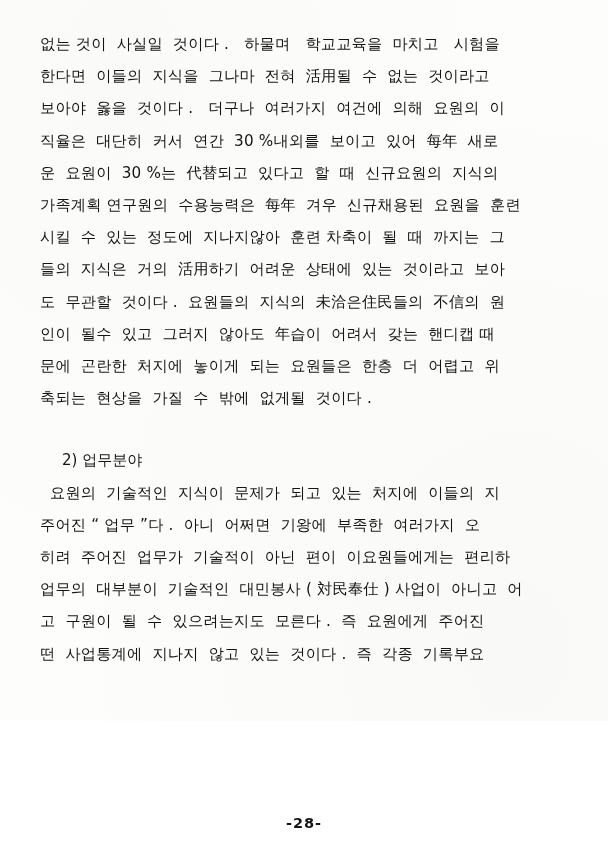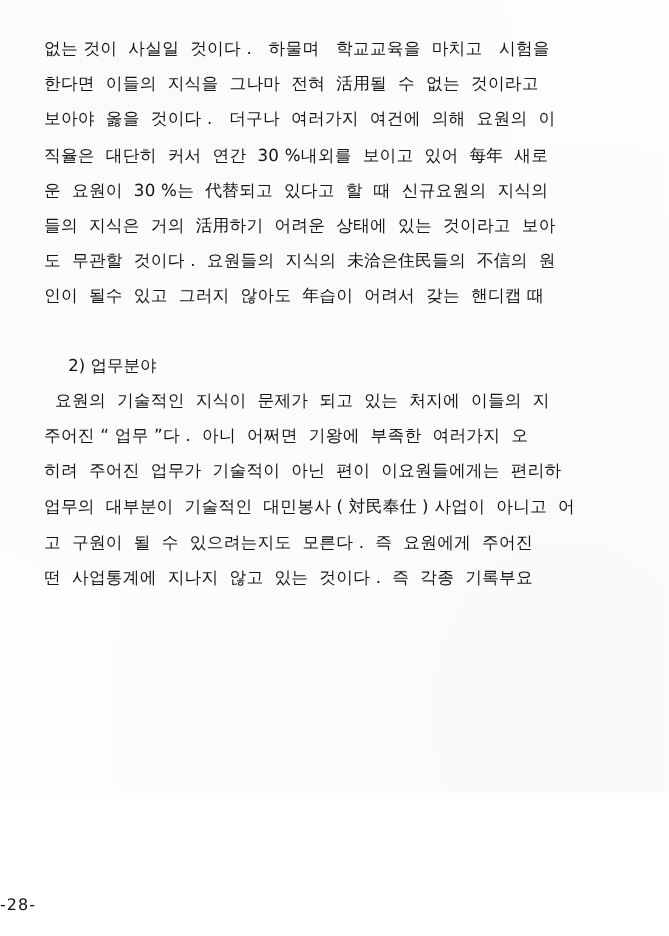--- a/index.html
+++ b/index.html
@@ -61,42 +61,47 @@
     line-height: 32.2px;
     color: #141414;
     font-weight: 500;
     padding-left: 22px;
   }
   .page-number {
     position: absolute;
     left: 0;
     right: 0;
     top: 815px;
+    text-align: center;
     font-size: 14.5px;
     letter-spacing: 1px;
     color: #141414;
-    font-weight: 400;
+    font-weight: 700;
   }
 </style>
 </head>
 <body>
 
 <div class="page">
 
   <div class="body-text">
 
     <div class="para">
       <span class="ln">없는 것이  사실일  것이다 .   하물며   학교교육을  마치고   시험을</span>
       <span class="ln">한다면  이들의  지식을  그나마  전혀  活用될  수  없는  것이라고</span>
       <span class="ln">보아야  옳을  것이다 .   더구나  여러가지  여건에  의해  요원의  이</span>
       <span class="ln">직율은  대단히  커서  연간  30 %내외를  보이고  있어  每年  새로</span>
       <span class="ln">운  요원이  30 %는  代替되고  있다고  할  때  신규요원의  지식의</span>
+      <span class="ln">가족계획 연구원의  수용능력은  每年  겨우  신규채용된  요원을  훈련</span>
+      <span class="ln">시킬  수  있는  정도에  지나지않아  훈련 차축이  될  때  까지는  그</span>
       <span class="ln">들의  지식은  거의  活用하기  어려운  상태에  있는  것이라고  보아</span>
       <span class="ln">도  무관할  것이다 .  요원들의  지식의  未洽은住民들의  不信의  원</span>
       <span class="ln">인이  될수  있고  그러지  않아도  年습이  어려서  갖는  핸디캡 때</span>
+      <span class="ln">문에  곤란한  처지에  놓이게  되는  요원들은  한층  더  어렵고  위</span>
+      <span class="ln">축되는  현상을  가질  수  밖에  없게될  것이다 .</span>
     </div>
 
     <div class="gap-block"></div>
 
     <div class="section-head">2) 업무분야</div>
 
     <div class="para">
       <span class="ln">  요원의  기술적인  지식이  문제가  되고  있는  처지에  이들의  지</span>
       <span class="ln">주어진 “ 업무 ”다 .  아니  어쩌면  기왕에  부족한  여러가지  오</span>
       <span class="ln">히려  주어진  업무가  기술적이  아닌  편이  이요원들에게는  편리하</span>

